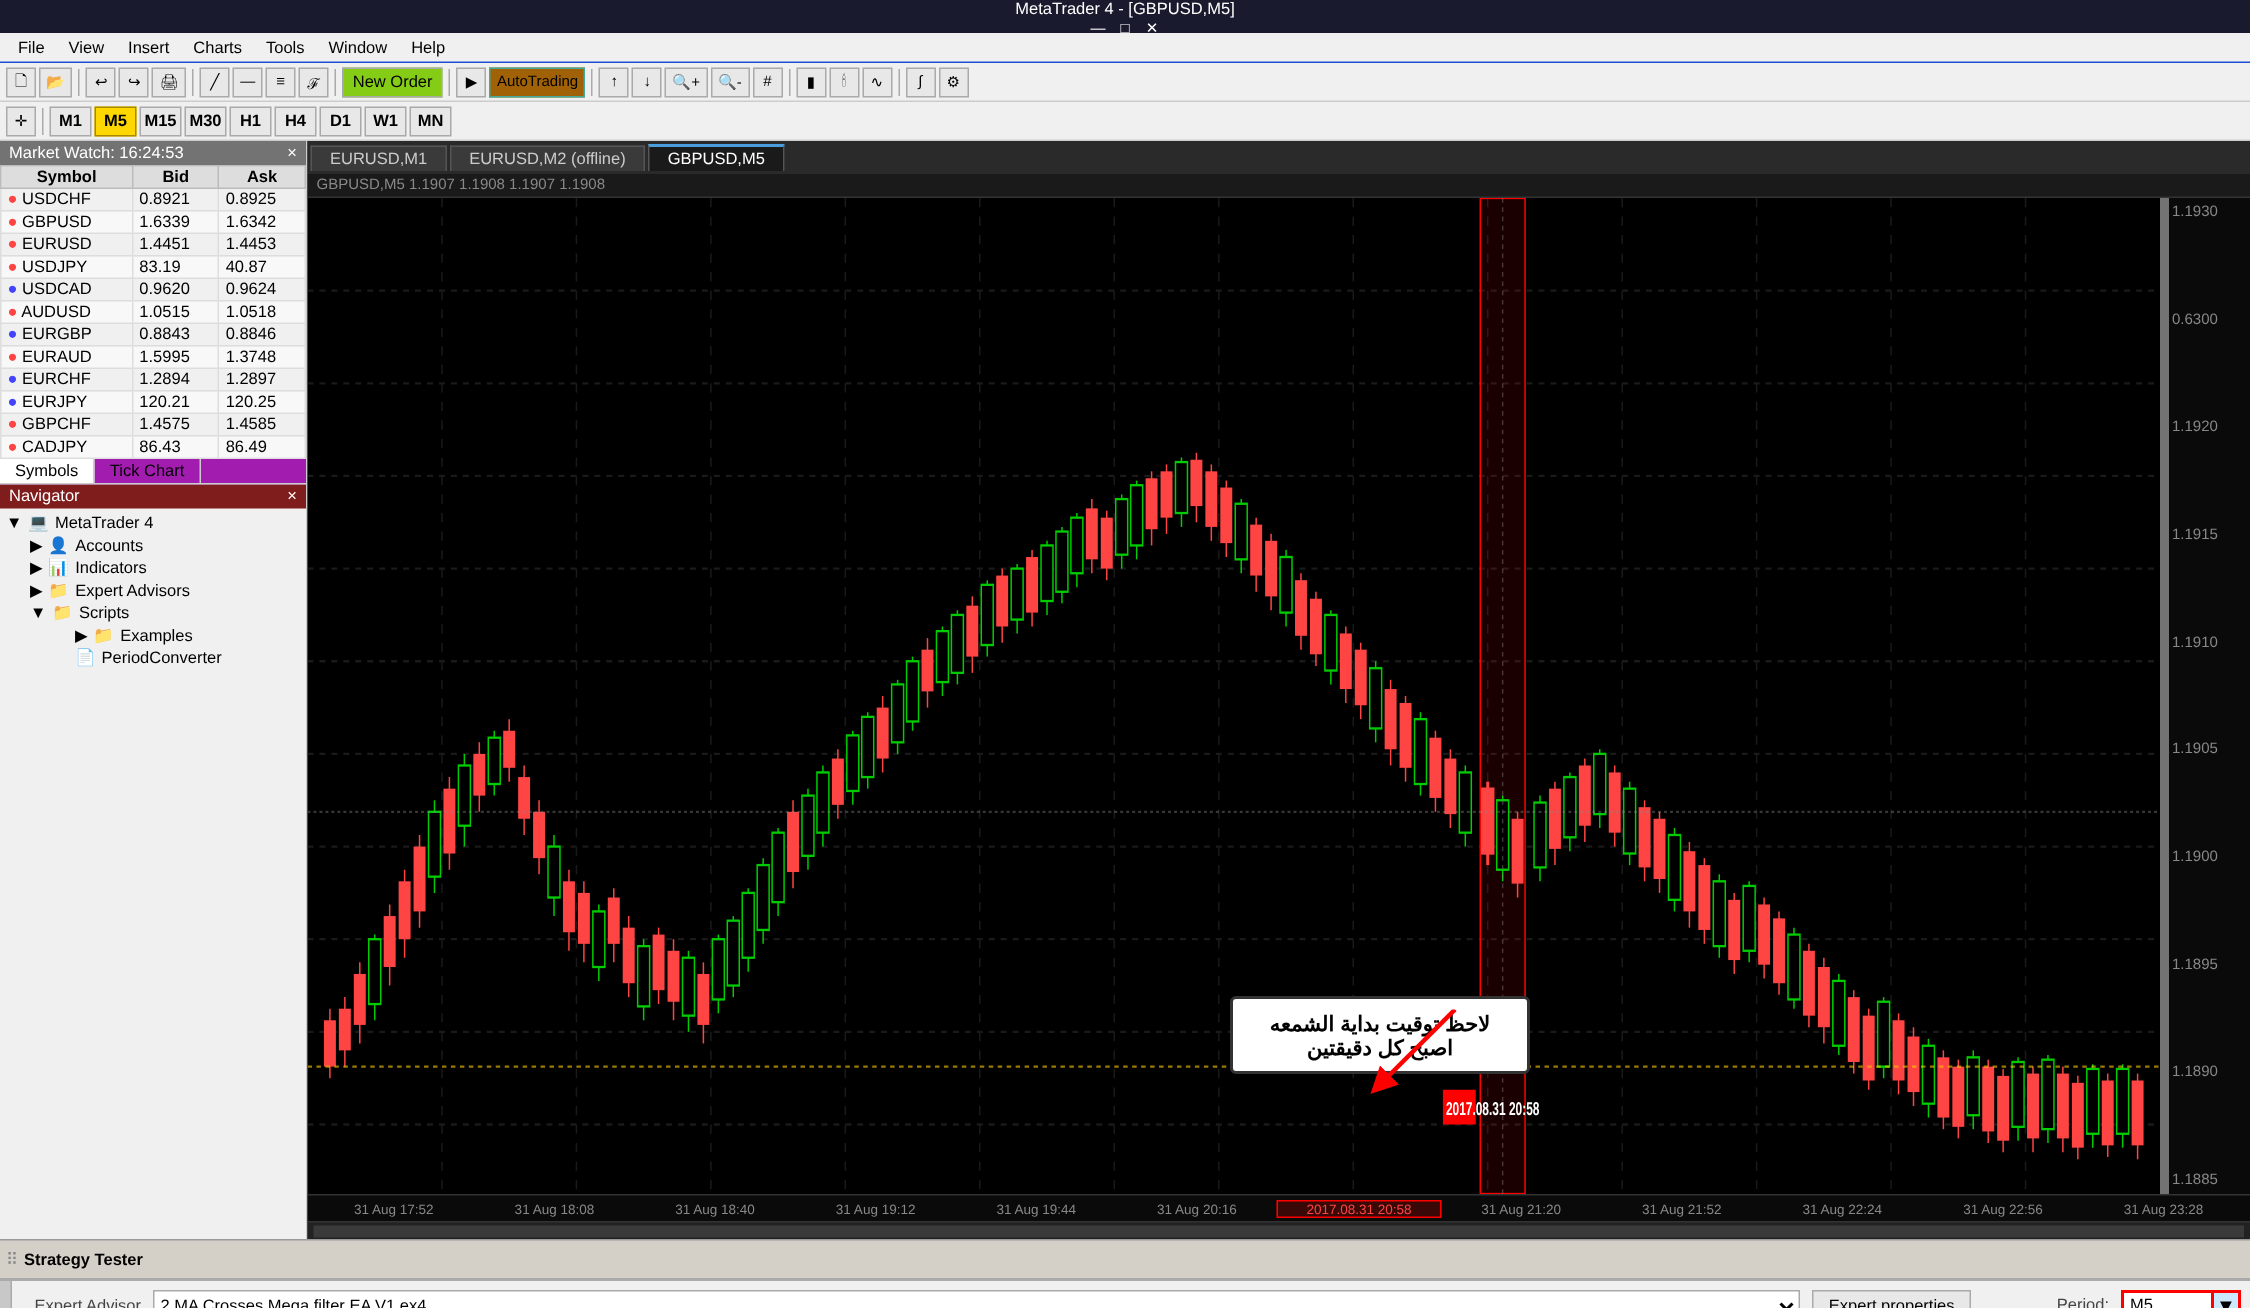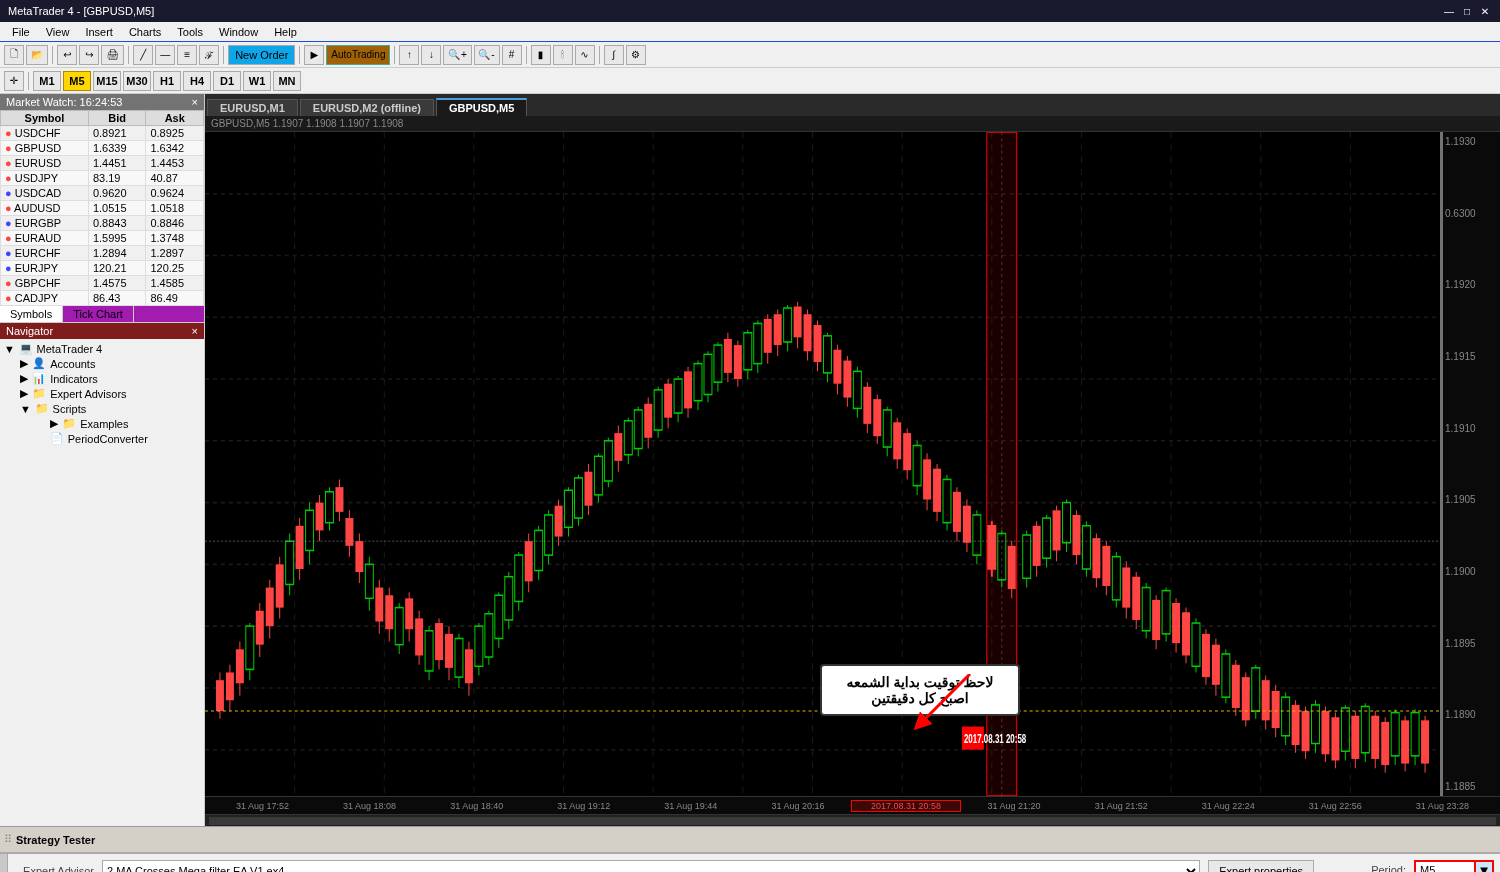--- a/index.html
+++ b/index.html
@@ -1,33 +1,33 @@
 <!DOCTYPE html>
 <html><head>
   <meta charset="utf-8">
   <style>
     * { margin: 0; padding: 0; box-sizing: border-box; }
     body { width: 1500px; height: 872px; overflow: hidden; background: #2b2b2b; font-family: 'Segoe UI', Tahoma, Arial, sans-serif; font-size: 11px; color: #000; }
 
     
-    #titlebar { background: #1a1a2e; color: #fff; height: 22px; display: flex; align-items: center; justify-content: space-between; padding: 0 8px; }
+    #titlebar { background: #1a1a2e; color: #fff; height: 22px; display: flex; align-items: center; justify-content: space-between; padding: 0 8px; flex-direction: column; }
     #titlebar .controls { display: flex; gap: 4px; }
     #titlebar .controls span { width: 14px; height: 14px; display: inline-flex; align-items: center; justify-content: center; cursor: pointer; font-size: 10px; }
 
     
     #menubar { background: #f0f0f0; height: 20px; display: flex; align-items: center; padding: 0 4px; border-bottom: 1px solid #1d4ed8; }
     #menubar span { padding: 0 8px; cursor: pointer; font-size: 11px; }
 
     
     #toolbar1 { background: #f0f0f0; height: 26px; display: flex; align-items: center; padding: 0 4px; border-bottom: 1px solid #ccc; gap: 2px; }
     #toolbar2 { background: #f0f0f0; height: 26px; display: flex; align-items: center; padding: 0 4px; border-bottom: 1px solid #ccc; gap: 2px; }
     .tb-btn { background: #e8e8e8; border: 1px solid #aaa; height: 20px; min-width: 20px; cursor: pointer; display: flex; align-items: center; justify-content: center; font-size: 10px; padding: 0 4px; }
     .tb-sep { width: 1px; height: 18px; background: #aaa; margin: 0 2px; }
     .tb-btn-green { background: #a16207; border: 1px solid #4a9; }
-    .tb-btn-new-order { background: #0ea5e9; border: 1px solid #aaa; padding: 0 6px; font-size: 11px; }
+    .tb-btn-new-order { background: #84cc16; border: 1px solid #aaa; padding: 0 6px; font-size: 11px; }
     .tb-timeframe { background: #e8e8e8; border: 1px solid #aaa; min-width: 28px; height: 20px; display: flex; align-items: center; justify-content: center; cursor: pointer; font-size: 11px; font-weight: bold; }
     .tb-timeframe.active { background: #ffd700; border: 1px solid #aa8800; }
 
     
     #main { display: flex; height: calc(872px - 22px - 20px - 26px - 26px - 26px - 20px); }
 
     
     #left-panel { width: 205px; background: #f0f0f0; border-right: 1px solid #ccc; display: flex; flex-direction: column; }
 
     
@@ -44,29 +44,29 @@
     
     #navigator { flex: 1; overflow-y: auto; }
     #nav-header { background: #7f1d1d; color: #fff; padding: 2px 6px; font-size: 11px; display: flex; justify-content: space-between; align-items: center; }
     .nav-tree { padding: 2px 0; }
     .nav-item { padding: 1px 4px; cursor: pointer; display: flex; align-items: center; gap: 4px; font-size: 11px; }
     .nav-child { padding-left: 16px; }
     .nav-child2 { padding-left: 30px; }
 
     
     #chart-area { flex: 1; background: #000; display: flex; flex-direction: column; overflow: hidden; }
-    #chart-tabs { background: #2a2a2a; height: 22px; display: flex; align-items: flex-end; font-weight: bold; }
+    #chart-tabs { background: #2a2a2a; height: 22px; display: flex; align-items: center; }
     .chart-tab { padding: 2px 12px; font-size: 11px; cursor: pointer; background: #3a3a3a; color: #ccc; border: 1px solid #555; border-bottom: none; margin-left: 2px; }
     .chart-tab.active { background: #1a1a1a; color: #fff; border-top: 2px solid #4a9edd; }
 
     
     #chart-info { background: #1a1a1a; color: #888; font-size: 10px; padding: 2px 6px; border-bottom: 1px solid #333; }
 
     
-    #price-axis { width: 60px; background: #0a0a0a; color: #888; font-size: 10px; display: flex; flex-direction: column; justify-content: space-between; padding: 4px 2px; border-left: 3px solid #737373; }
+    #price-axis { width: 60px; background: #0a0a0a; color: #888; font-size: 10px; display: flex; flex-direction: column; justify-content: space-between; padding: 4px 2px; border-left: 6px solid #737373; }
 
     
     #chart-main { display: flex; flex: 1; }
     #candlestick-area { flex: 1; position: relative; overflow: hidden; }
     #time-axis { background: #0a0a0a; color: #888; font-size: 9px; height: 18px; display: flex; align-items: center; padding: 0 4px; border-top: 1px solid #333; overflow: hidden; }
 
     
     #candles-svg { width: 100%; height: 100%; }
 
     

